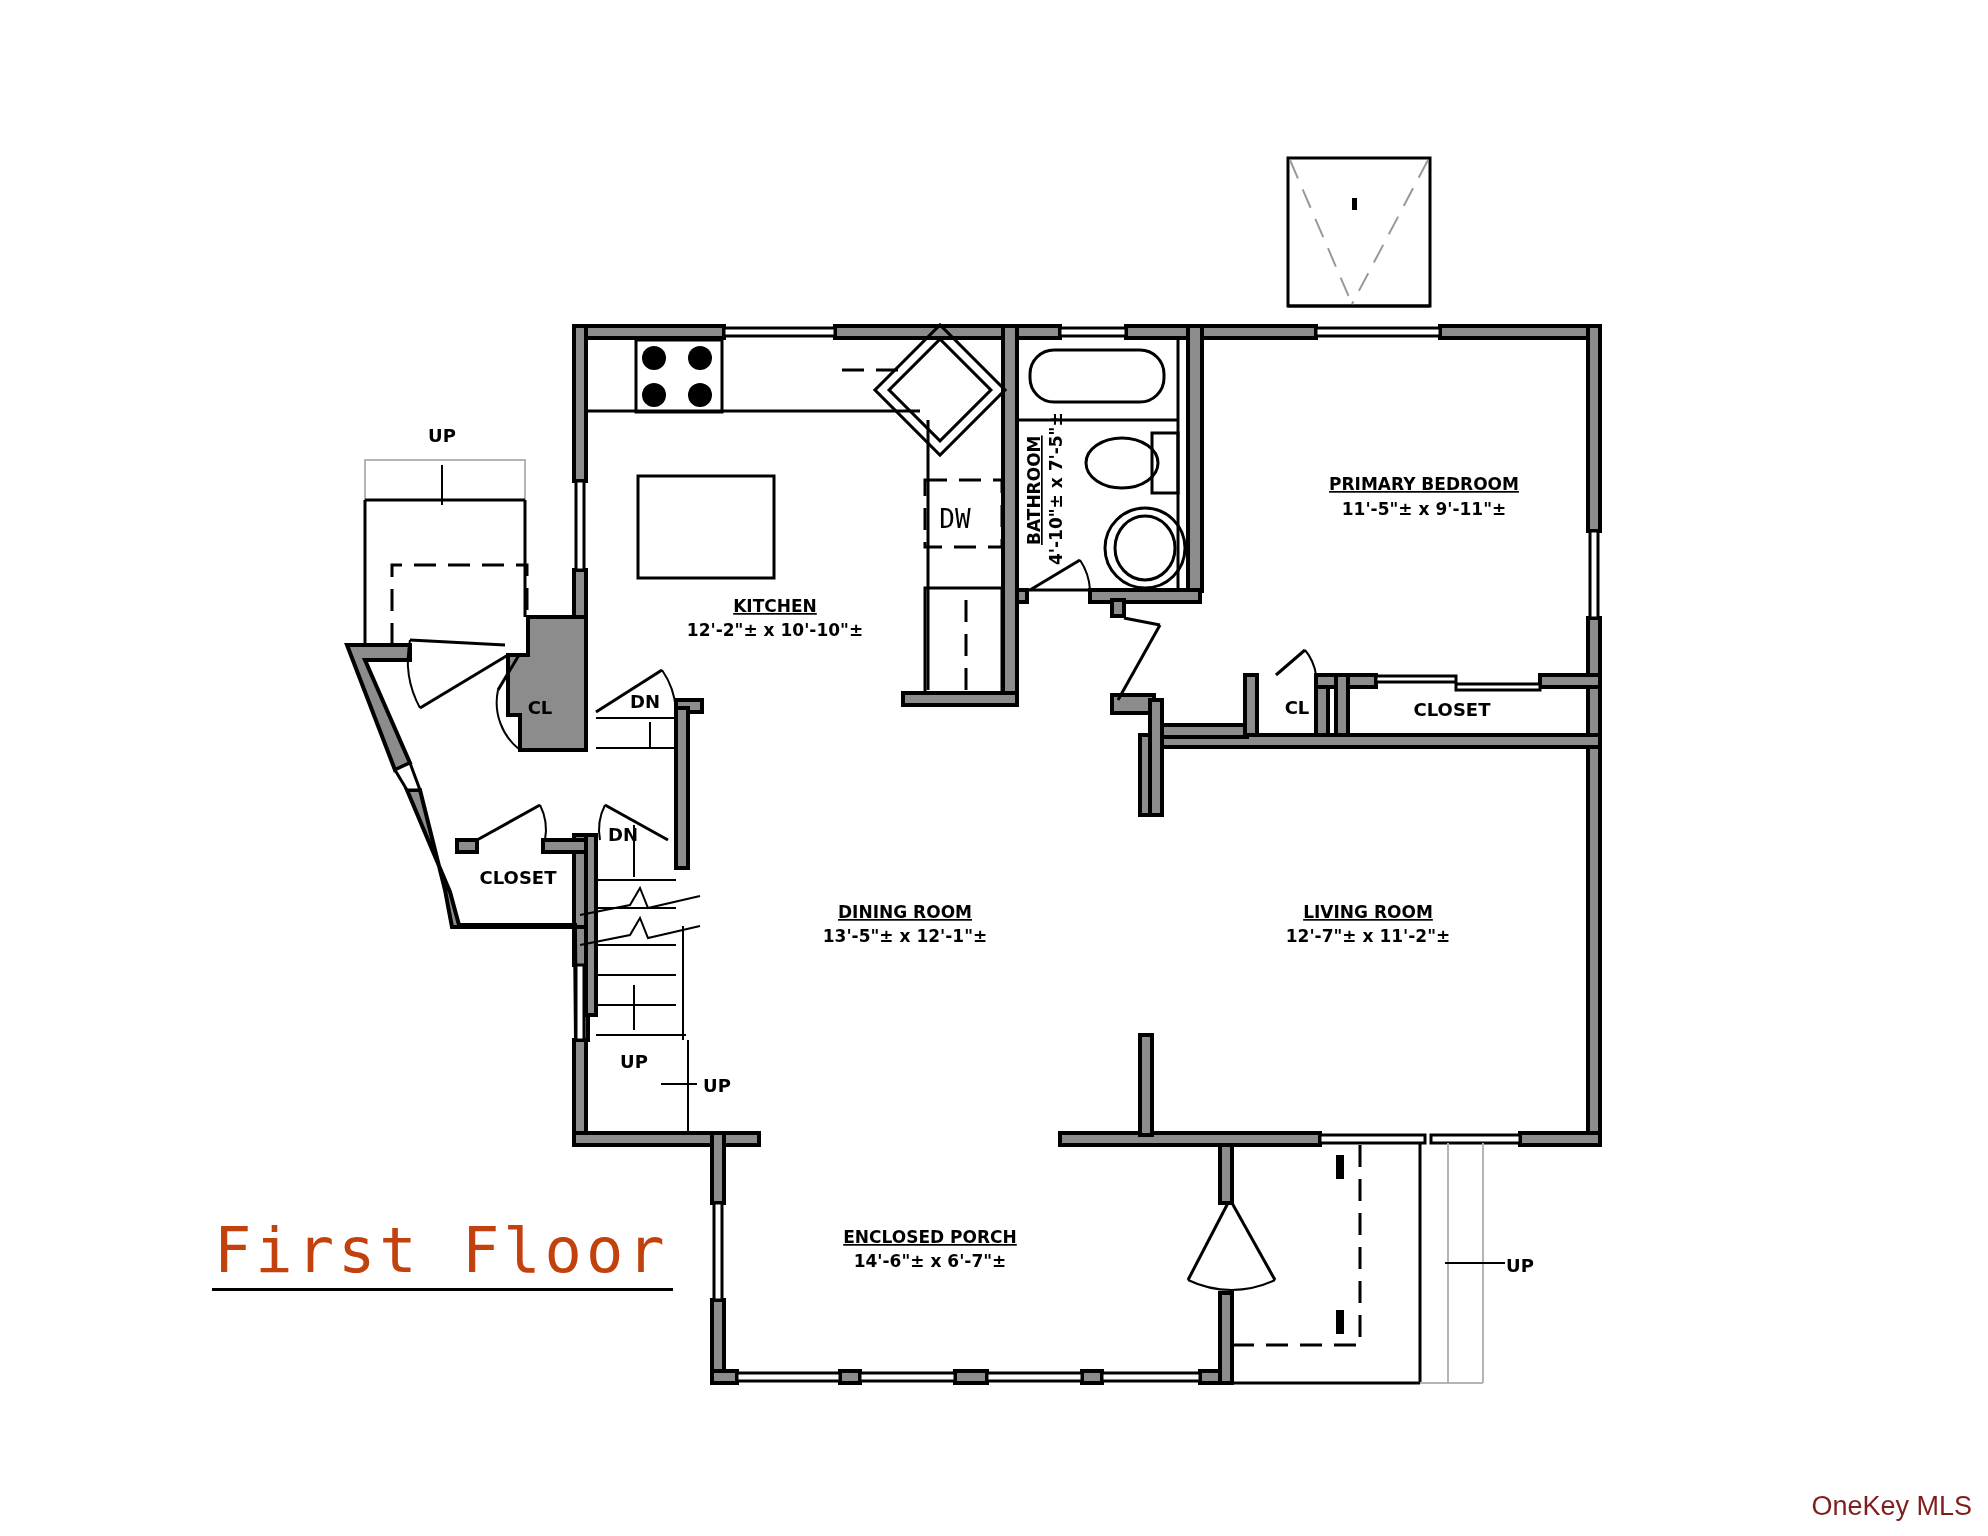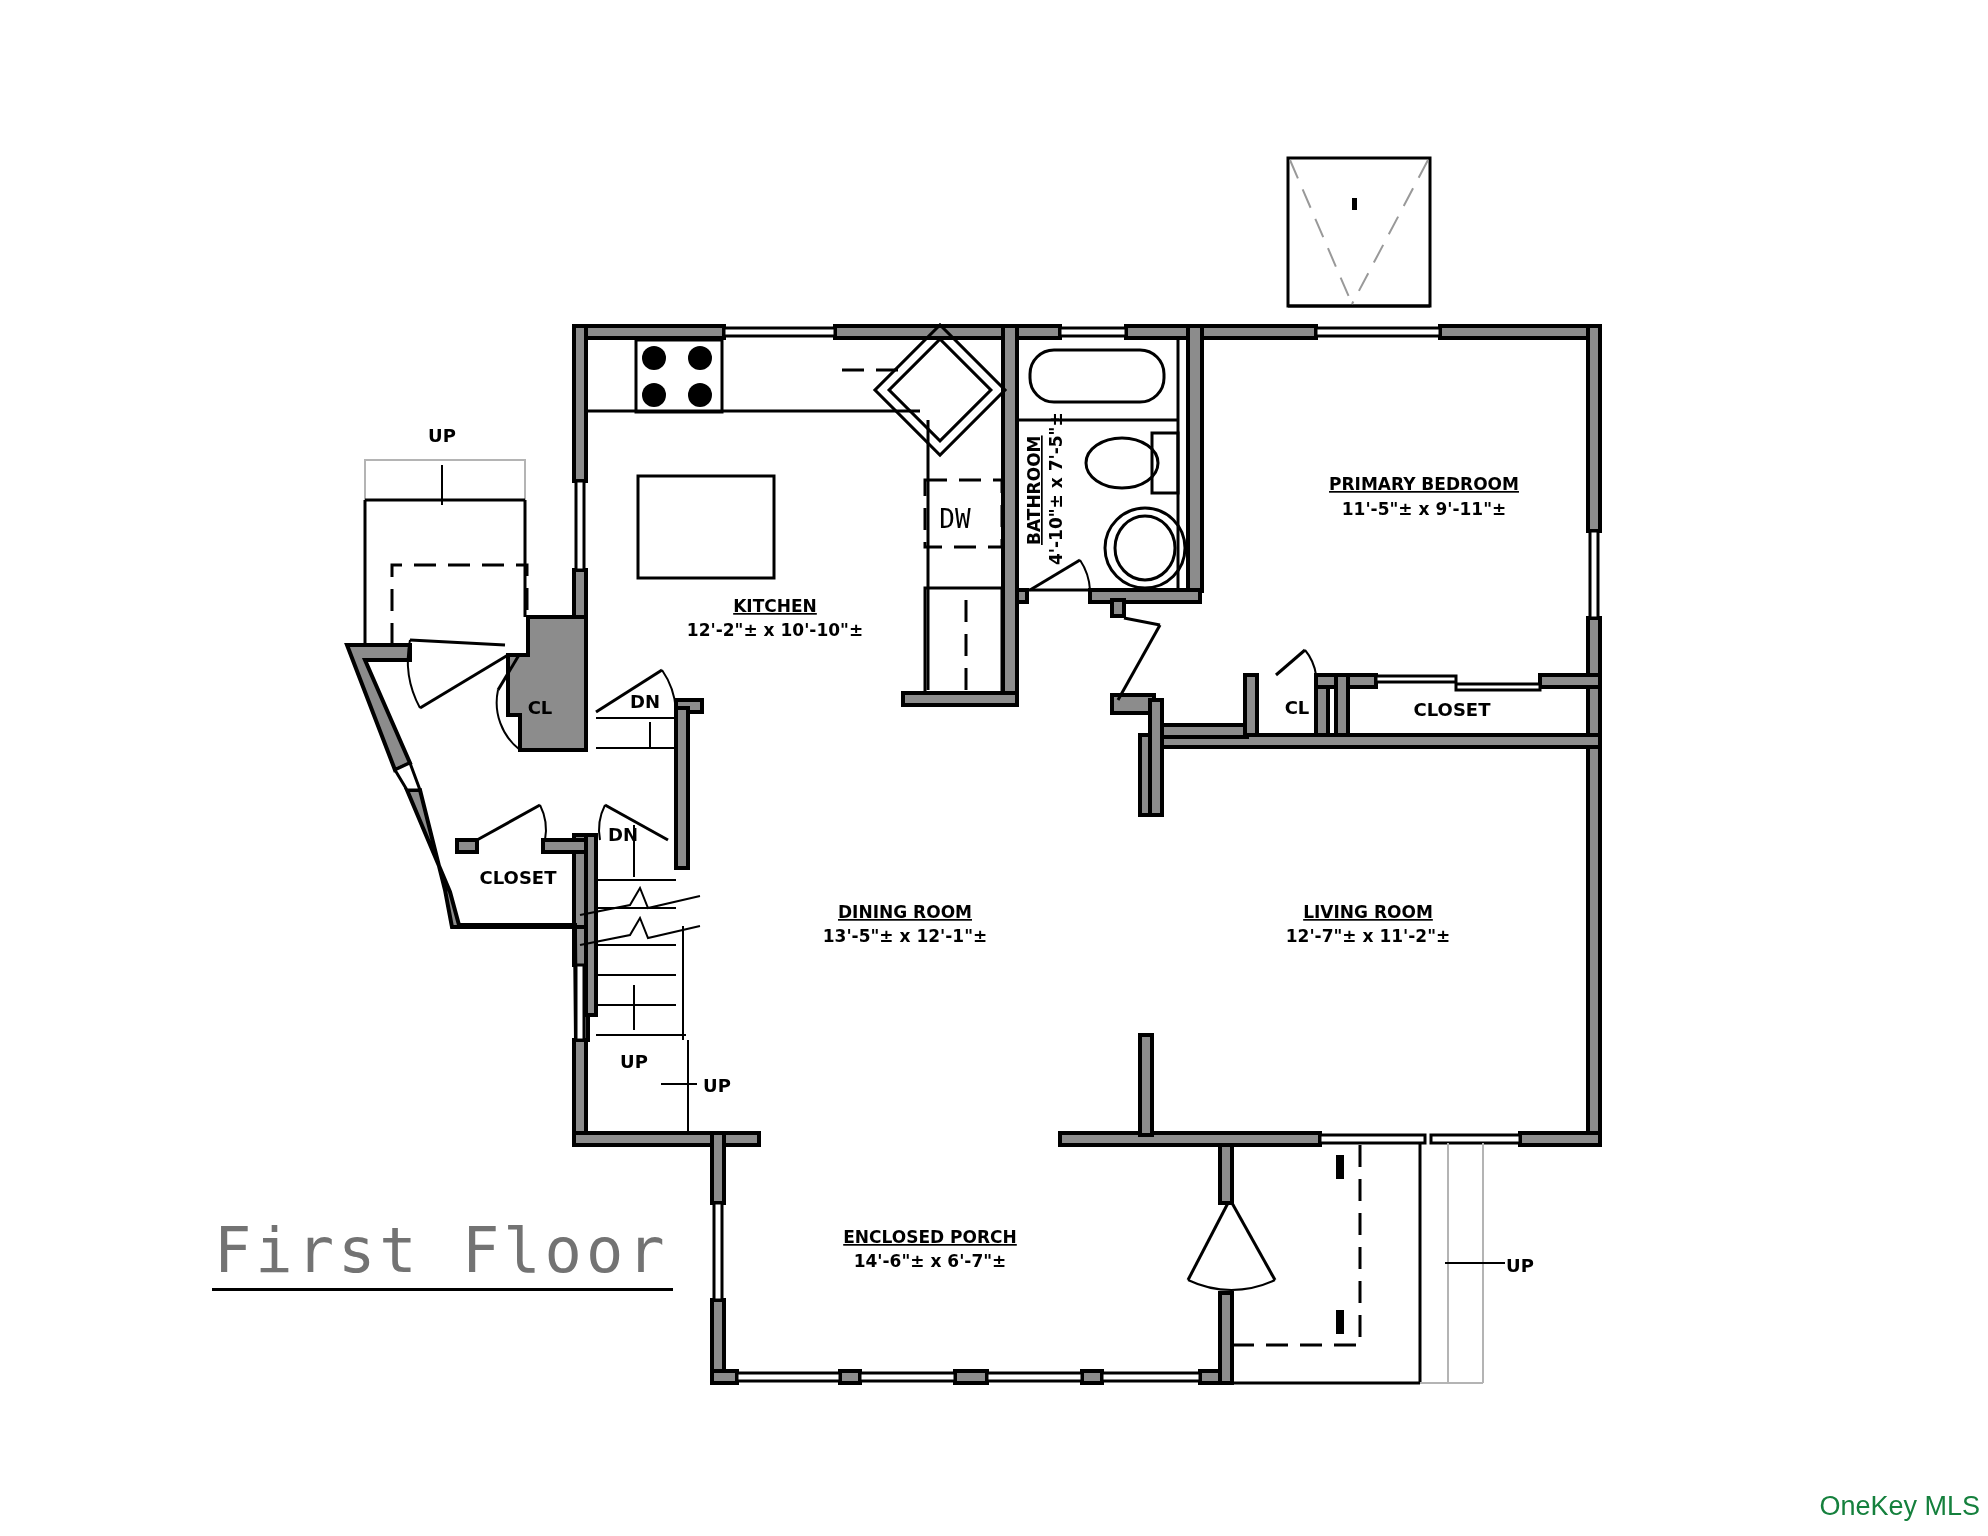--- a/index.html
+++ b/index.html
@@ -9,22 +9,22 @@
   .thin{fill:none;stroke:#000;stroke-width:3;}
   .hair{fill:none;stroke:#000;stroke-width:2;}
   .grey{fill:none;stroke:#b4b4b4;stroke-width:2;}
   .dash{fill:none;stroke:#000;stroke-width:3;stroke-dasharray:22 12;}
   .gdash{fill:none;stroke:#999;stroke-width:2;stroke-dasharray:20 12;}
   .win{fill:#fff;stroke:#000;stroke-width:3;}
   .lbl{font-family:"DejaVu Sans",sans-serif;font-weight:bold;fill:#000;}
   .room-name{font-size:17px;text-decoration:underline;}
   .room-dim{font-size:17px;}
   .small{font-size:18px;}
-  #title{position:absolute;left:212px;top:1220px;font-family:"DejaVu Sans Mono",monospace;font-size:62px;letter-spacing:4px;color:#737373;border-bottom:3px solid #000;padding:0 4px 6px 2px;line-height:1;}
-  #watermark{position:absolute;right:8px;bottom:14px;font-family:"Liberation Sans",sans-serif;font-size:27px;color:#15803d;}
+  #title{position:absolute;left:212px;top:1220px;font-family:"DejaVu Sans Mono",monospace;font-size:62px;letter-spacing:4px;color:#c2410c;border-bottom:3px solid #000;padding:0 4px 6px 2px;line-height:1;}
+  #watermark{position:absolute;right:16px;bottom:14px;font-family:"Liberation Sans",sans-serif;font-size:27px;color:#7f1d1d;}
 </style>
 </head>
 <body>
 
 <div id="wrap">
 <svg width="1988" height="1536" viewBox="0 0 1988 1536">
 
   <g>
 
     <rect class="wall" x="574" y="326" width="150" height="12"></rect>

